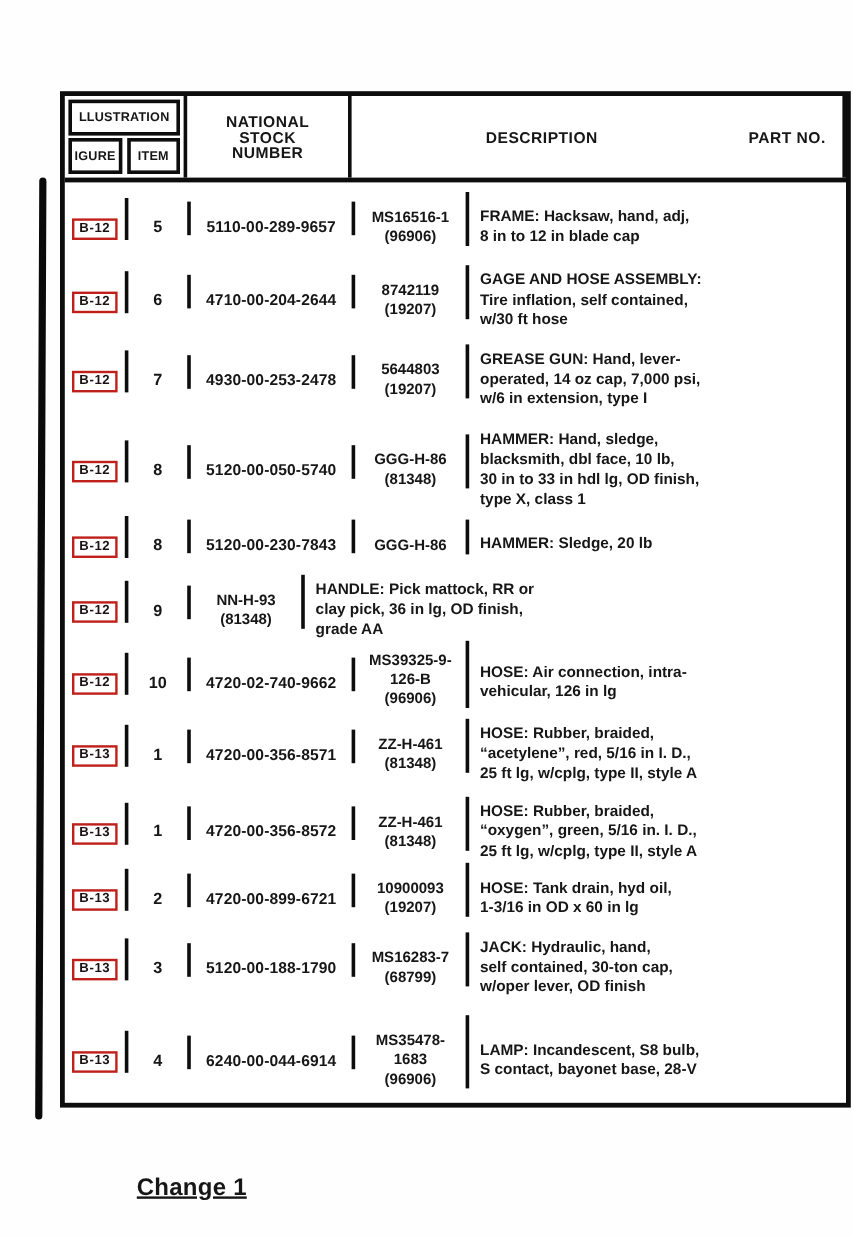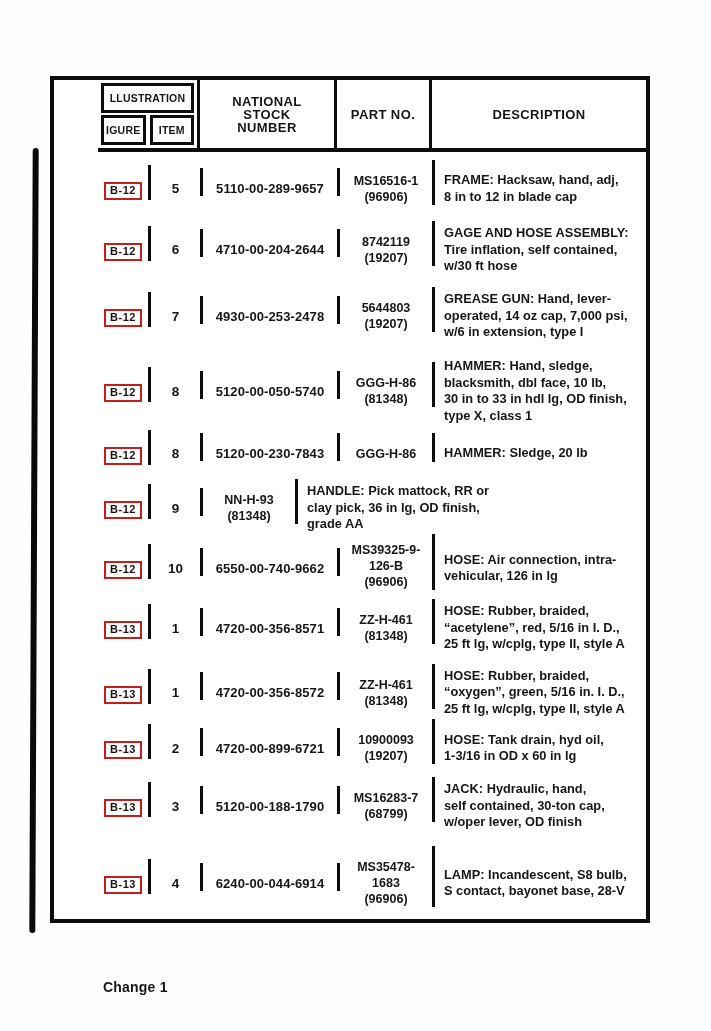--- a/index.html
+++ b/index.html
@@ -16,25 +16,24 @@
   
   .change-bar {
     position:absolute; left:31px; top:148px;
     width:6px; height:785px;
     background:#0a0a0a; border-radius:3px;
     transform:rotate(0.25deg);
   }
   
   .parts-table {
     position:absolute; left:50px; top:76px;
-    width:600px; height:847px;
+    width:659px; height:847px;
     border:4px solid #0d0d0d;
     display:flex; flex-direction:column;
     background:#fff;
-    padding-left:44px;
   }
   .thead { display:flex; flex:0 0 72px; border-bottom:4px solid #0d0d0d; }
   .illus-wrap {
     flex:0 0 102px; border-right:3px solid #0d0d0d;
     display:flex; flex-direction:column; padding:3px; gap:2px;
   }
   .illus-top {
     flex:0 0 30px; border:3px solid #0d0d0d;
     display:flex; align-items:center; justify-content:center;
     font-weight:bold; font-size:10.5px; letter-spacing:0.2px;
@@ -65,22 +64,22 @@
             font-weight:bold; font-size:12.8px; white-space:pre-line; line-height:16.5px; }
   .fig-box {
     display:inline-block; border:2px solid #c0201c;
     color:#1c1214; font-weight:bold; font-size:11px;
     padding:0px 4px 1px 4px; letter-spacing:0.5px; line-height:13px;
   }
   .r1{min-height:60px}.r2{min-height:61px}.r3{min-height:70px}.r4{min-height:80px}
   .r5{min-height:45px}.r6{min-height:64px}.r7{min-height:56px}.r8{min-height:64px}
   .r9{min-height:65px}.r10{min-height:45px}.r11{min-height:70px}.r12{flex:1}
   .footer {
-    position:absolute; left:103px; top:979px;
-    font-weight:bold; font-size:14px; letter-spacing:0.2px;
+    position:absolute; left:114px; top:979px;
+    font-weight:bold; font-size:20px; letter-spacing:0.2px;text-decoration:underline;
   }
 </style>
 </head>
 <body>
 
 <div class="page">
 
   <div class="change-bar"></div>
 
   <div class="parts-table">
@@ -89,22 +88,22 @@
       <div class="illus-wrap">
         <div class="illus-top">LLUSTRATION</div>
         <div class="illus-sub">
           <div>IGURE</div>
           <div>ITEM</div>
         </div>
       </div>
       <div class="th th-nsn">NATIONAL
 STOCK
 NUMBER</div>
+      <div class="th th-desc">DESCRIPTION</div>
       <div class="th th-part">PART NO.</div>
-      <div class="th th-desc">DESCRIPTION</div>
     </div>
 
     <div class="tbody">
 
       <div class="row r1">
         <div class="cell c-fig"><span class="fig-box">B-12</span></div>
         <div class="cell c-item">5</div>
         <div class="cell c-nsn">5110-00-289-9657</div>
         <div class="cell c-part">MS16516-1
 (96906)</div>
@@ -160,21 +159,21 @@
         <div class="cell c-part">NN-H-93
 (81348)</div>
         <div class="cell c-desc">HANDLE: Pick mattock, RR or
 clay pick, 36 in lg, OD finish,
 grade AA</div>
       </div>
 
       <div class="row r7">
         <div class="cell c-fig"><span class="fig-box">B-12</span></div>
         <div class="cell c-item">10</div>
-        <div class="cell c-nsn">6550-00-740-9662</div>
+        <div class="cell c-nsn">4720-02-740-9662</div>
         <div class="cell c-part" style="padding-top:8px">MS39325-9-
 126-B
 (96906)</div>
         <div class="cell c-desc">HOSE: Air connection, intra-
 vehicular, 126 in lg</div>
       </div>
 
       <div class="row r8">
         <div class="cell c-fig"><span class="fig-box">B-13</span></div>
         <div class="cell c-item">1</div>

